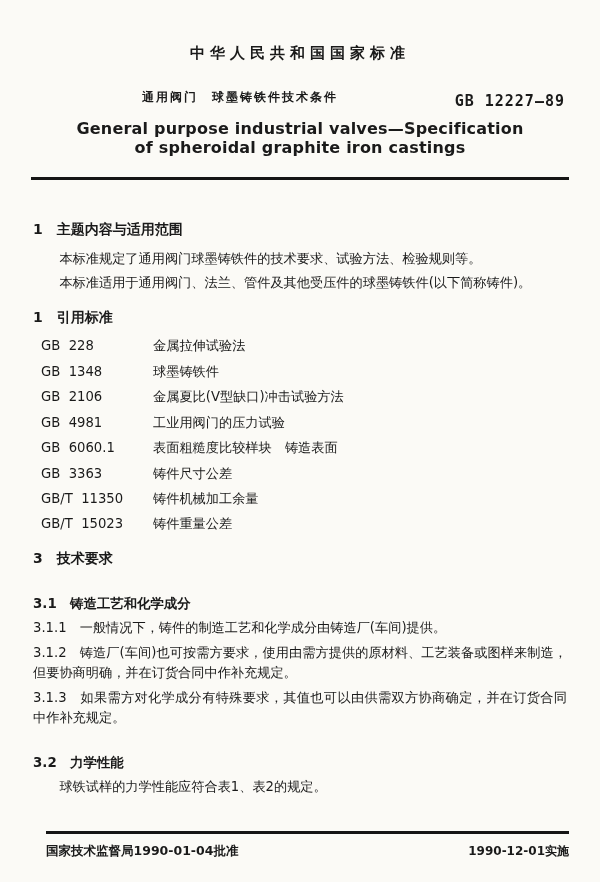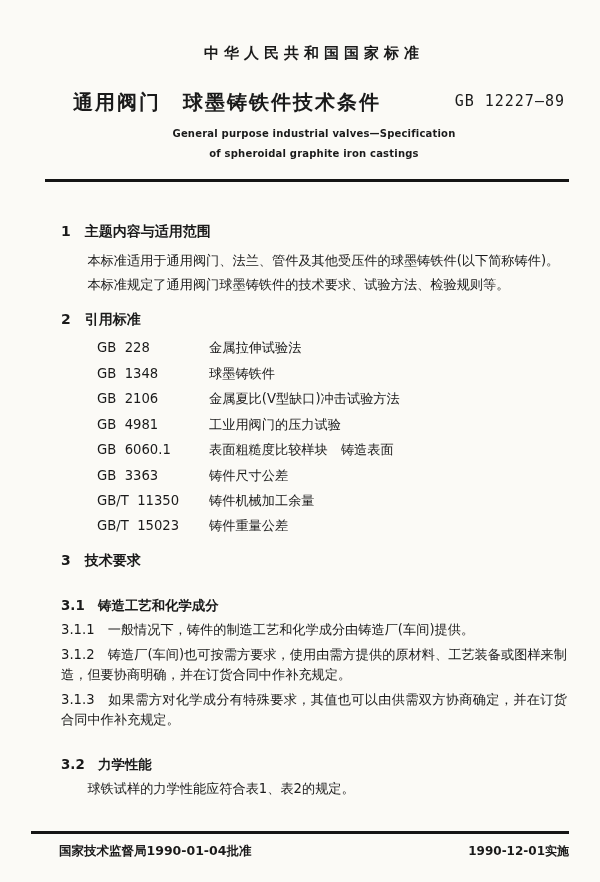--- a/index.html
+++ b/index.html
@@ -1,15 +1,15 @@
 <!DOCTYPE html>
 <html><head>
 <meta charset="utf-8">
 <style>
-  * { box-sizing: border-box; padding-left: 14px; }
+  * { box-sizing: border-box; }
   html, body { margin: 0; padding: 0; background: #e8e6e2; }
   .page {
     width: 600px; height: 882px;
     background: #fbfaf6;
     position: relative;
     font-family: "DejaVu Sans", "Liberation Sans", sans-serif;
     color: #1a1a1a;
     overflow: hidden;
   }
   .inner { padding: 44px 31px 0 31px; }
@@ -17,39 +17,40 @@
   .std-label {
     text-align: center;
     font-size: 15px;
     font-weight: 700;
     letter-spacing: 5px;
     white-space: pre-wrap;
   }
   .title-row { position: relative; margin-top: 26px; min-height: 30px; }
   .doc-title {
     margin: 0;
-    font-size: 20px;
+    text-align: center;
+    font-size: 12px;
     font-weight: 700;
     letter-spacing: 2px;
     padding-right: 120px;
     white-space: pre-wrap;
   }
   .std-no {
     position: absolute;
     right: 4px; top: 3px;
     font-size: 15px;
-    font-weight: 400;
+    font-weight: 700;
     font-family: "DejaVu Sans Mono", "Liberation Mono", monospace;
     letter-spacing: 1px;
   }
   .en-sub {
     text-align: center;
-    font-size: 10px;
+    font-size: 16px;
     font-weight: 600;
-    margin-top: 9px;
+    margin-top: 0;
     letter-spacing: 0.2px;
   }
   .rule {
     border: none;
     border-top: 3px solid #151515;
     margin: 20px 0 0 0;
   }
 
   .doc-body {
     padding: 26px 2px 0 2px;
@@ -73,21 +74,21 @@
     text-align: justify;
     white-space: pre-wrap;
   }
   .indent { text-indent: 2em; }
 
   .refs { margin: 2px 0 4px 8px; }
   .ref-row { display: flex; margin-bottom: 5px; }
   .ref-code { white-space: pre; width: 112px; flex: none; }
   .ref-title { white-space: pre-wrap; }
 
-  .footer { position: absolute; left: 17px; right: 31px; bottom: 22px; }
+  .footer { position: absolute; left: 46px; right: 31px; bottom: 22px; }
   .f-rule { border: none; border-top: 3px solid #151515; margin: 0 0 9px 0; }
   .f-row { display: flex; justify-content: space-between; align-items: baseline; }
   .f-left  { font-size: 12.5px; font-weight: 700; white-space: pre-wrap; }
   .f-right { font-size: 12px; font-weight: 700; white-space: pre-wrap; }
 </style>
 </head>
 <body>
 
 <div class="page">
   <div class="inner">
@@ -100,24 +101,24 @@
     </div>
 
     <div class="en-sub">General purpose industrial valves—Specification</div>
     <div class="en-sub">of spheroidal graphite iron castings</div>
 
     <hr class="rule">
 
     <div class="doc-body">
 
       <div class="sec-heading">1　主题内容与适用范围</div>
+      <p class="indent">本标准规定了通用阀门球墨铸铁件的技术要求、试验方法、检验规则等。</p>
       <p class="indent">本标准适用于通用阀门、法兰、管件及其他受压件的球墨铸铁件(以下简称铸件)。</p>
-      <p class="indent">本标准规定了通用阀门球墨铸铁件的技术要求、试验方法、检验规则等。</p>
 
-      <div class="sec-heading">2　引用标准</div>
+      <div class="sec-heading">1　引用标准</div>
 
       <div class="refs">
         <div class="ref-row">
           <span class="ref-code">GB  228</span>
           <span class="ref-title">金属拉伸试验法</span>
         </div>
         <div class="ref-row">
           <span class="ref-code">GB  1348</span>
           <span class="ref-title">球墨铸铁件</span>
         </div>

